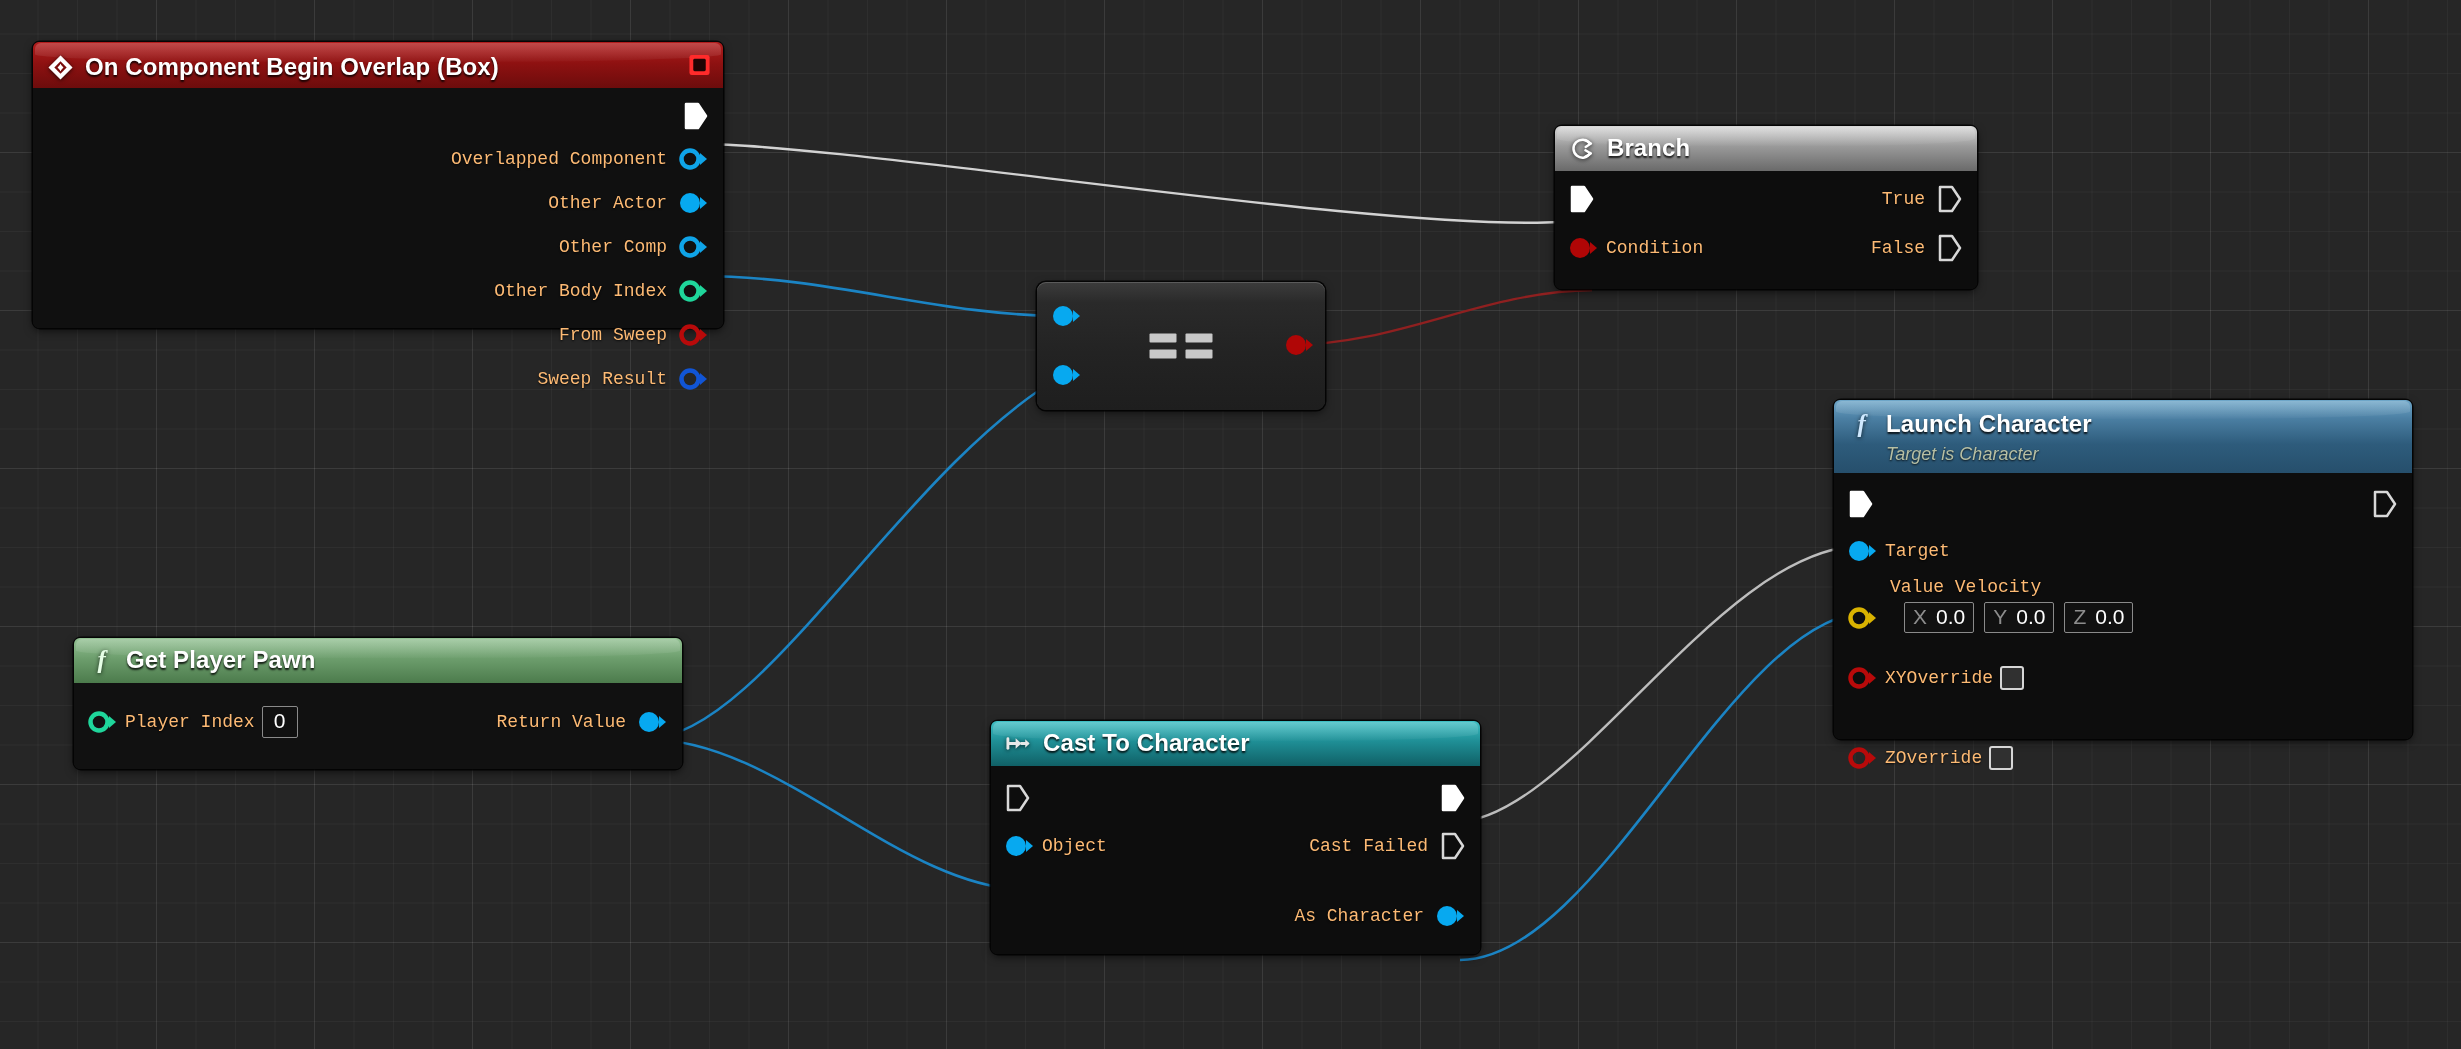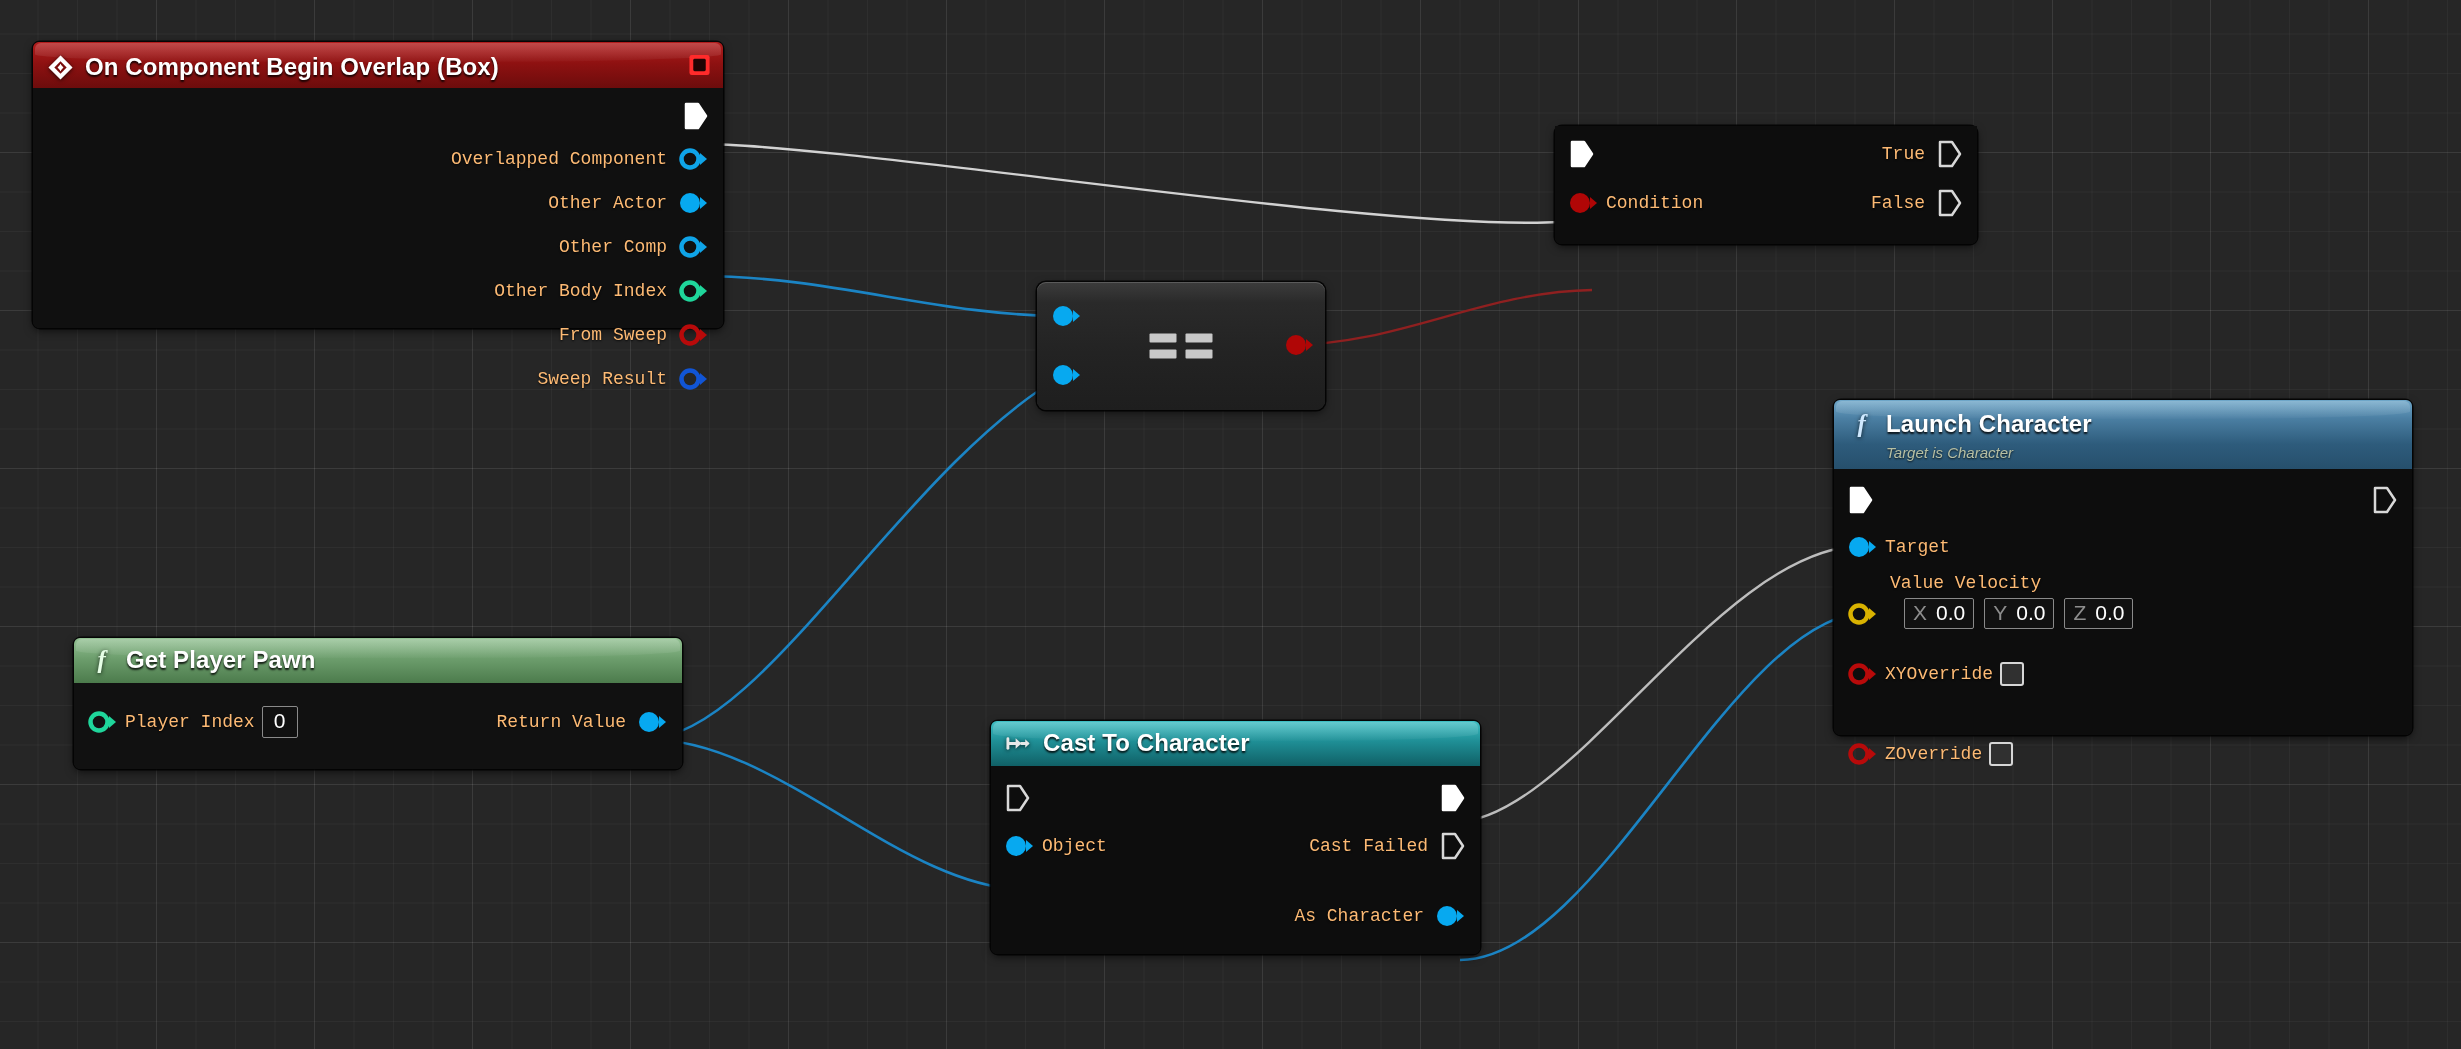--- a/index.html
+++ b/index.html
@@ -64,21 +64,21 @@
   .node-title {
     font-size: 24px;
     font-weight: bold;
     letter-spacing: 0.1px;
     text-shadow: 0 2px 2px rgba(0,0,0,0.85);
     white-space: nowrap;
     position: relative;
     z-index: 2;
   }
   .node-subtitle {
-    font-size: 15px;
+    font-size: 18px;
     font-style: italic;
     color: #b6bfa4;
     text-shadow: 0 1px 2px rgba(0,0,0,0.8);
     padding: 0 14px 8px 52px;
     position: relative;
     z-index: 2;
     white-space: nowrap;
   }
   .node-body {
     background: #0d0d0d;
@@ -324,20 +324,28 @@
       <circle cx="11" cy="11" r="10" fill="#07a9f0"></circle>
       <path d="M21 5 L28 11 L21 17 Z" fill="#07a9f0"></path>
     </svg>
     <svg class="abs-pin" width="30" height="22" viewBox="0 0 30 22" style="right:10px; top:52px;">
       <circle cx="11" cy="11" r="10" fill="#b00606"></circle>
       <path d="M21 5 L28 11 L21 17 Z" fill="#b00606"></path>
     </svg>
   </div>
 
   <div class="node" style="left:1555px; top:126px; width:422px;">
+    <div class="node-header" style="background:linear-gradient(to bottom,#d8d8d8 0%,#9a9a9a 45%,#6a6a6a 100%); height:45px;">
+      <svg class="hdr-icon" viewBox="0 0 24 24">
+        <path d="M18.5 7.5 A 8 8 0 1 0 19 16" fill="none" stroke="#ffffff" stroke-width="2.2" stroke-linecap="round"></path>
+        <path d="M14.5 4.5 L19.5 7.6 L14.8 10.6" fill="none" stroke="#ffffff" stroke-width="2.2" stroke-linecap="round" stroke-linejoin="round"></path>
+        <path d="M14.6 13.6 L19.4 16.4 L14.4 19.4" fill="none" stroke="#ffffff" stroke-width="2.2" stroke-linecap="round" stroke-linejoin="round"></path>
+      </svg>
+      <span class="node-title" style="color:#ffffff;">Branch</span>
+    </div>
     <div class="node-body" style="height:118px; background:#0d0d0d; position:relative;">
 
       <div class="pin-row row-in" style="position:absolute; left:0; top:6px; height:44px;">
         <svg class="pin" width="26" height="30" viewBox="0 0 26 30">
           <path d="M3 3 L15 3 L23 15 L15 27 L3 27 Z" fill="#ffffff" stroke="#ffffff" stroke-width="2.5" stroke-linejoin="round"></path>
         </svg>
         <span class="pin-label"></span>
       </div>
 
       <div class="pin-row row-out" style="position:absolute; right:0; top:6px; height:44px;">

